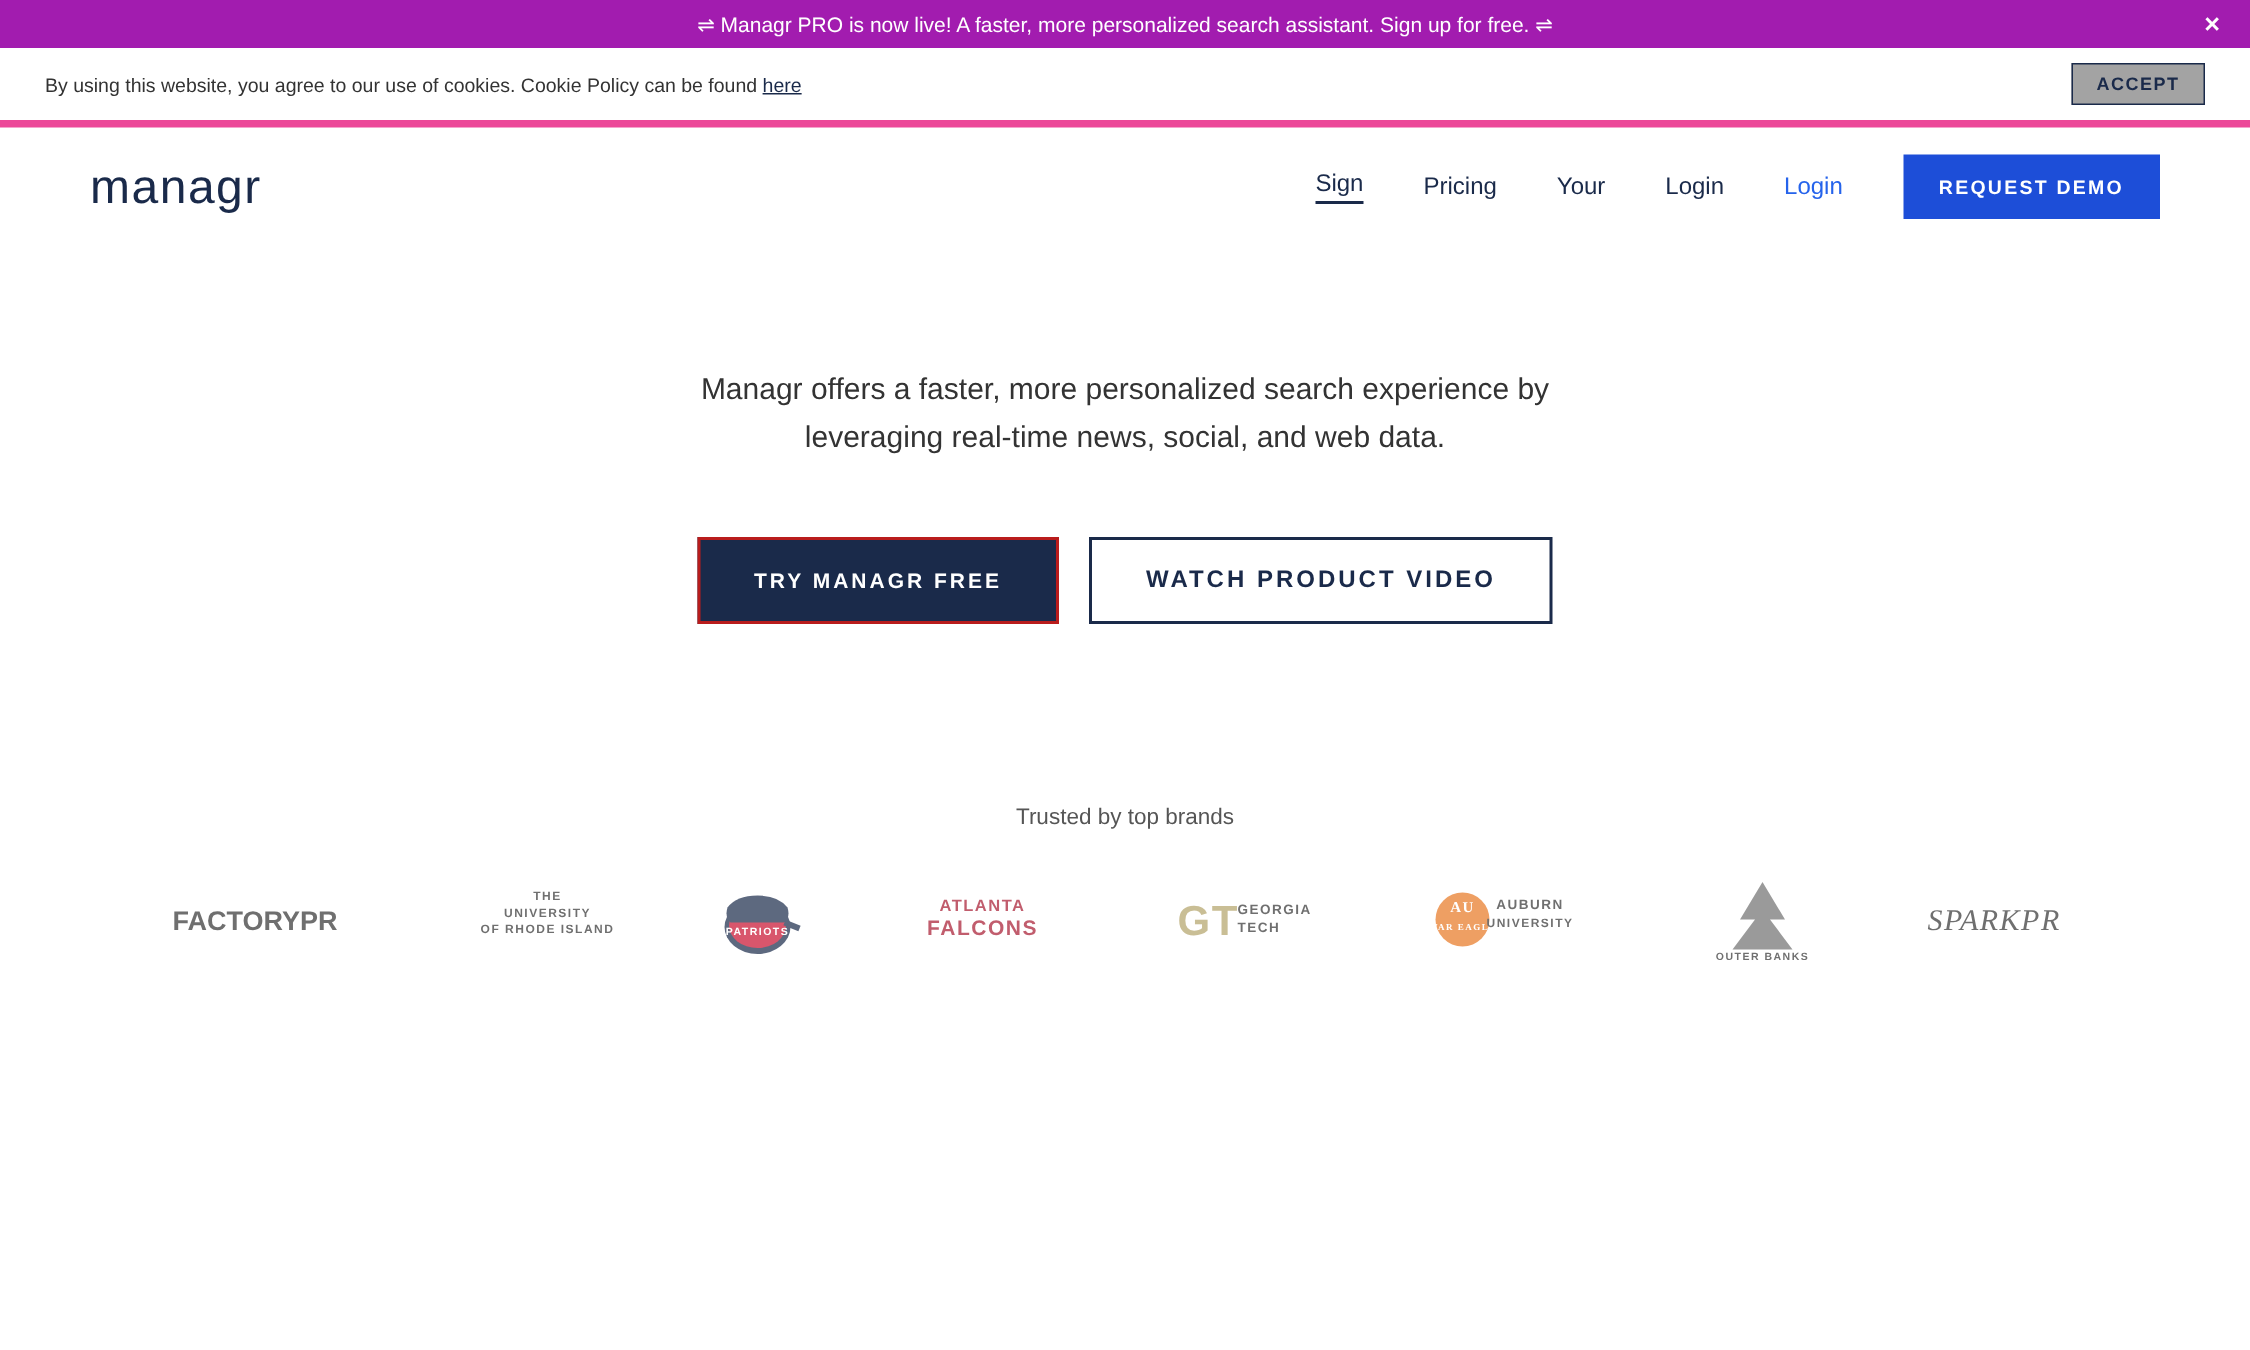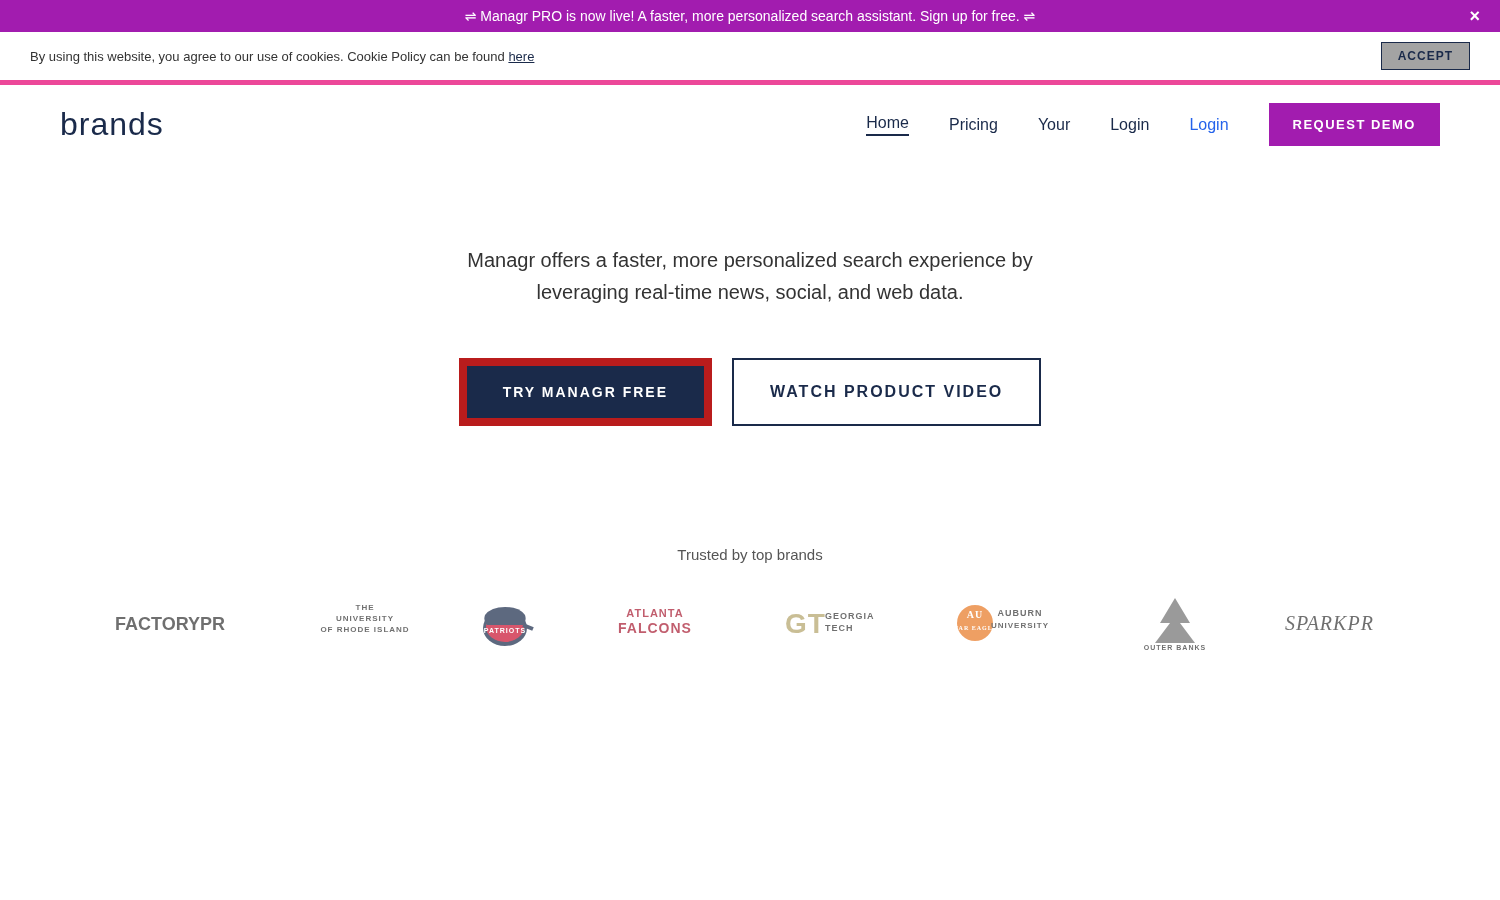--- a/index.html
+++ b/index.html
@@ -79,21 +79,21 @@
       font-family: Arial, sans-serif;
     }
     nav a.active {
       border-bottom: 2px solid #1a2a4a;
       padding-bottom: 2px;
     }
     nav a.login-link {
       color: #2563eb;
     }
     .request-demo-btn {
-      background: #a21caf;
+      background: #1d4ed8;
       color: #fff;
       border: none;
       padding: 14px 24px;
       font-size: 13px;
       font-weight: bold;
       letter-spacing: 1.5px;
       cursor: pointer;
       font-family: Arial, sans-serif;
       text-transform: uppercase;
     }
@@ -120,21 +120,21 @@
     }
     .hero-buttons {
       display: flex;
       justify-content: center;
       gap: 20px;
       margin-bottom: 60px;
     }
     .btn-primary {
       background: #1a2a4a;
       color: #fff;
-      border: 8px solid #b91c1c;
+      border: 2px solid #b91c1c;
       padding: 18px 36px;
       font-size: 14px;
       font-weight: bold;
       letter-spacing: 2px;
       cursor: pointer;
       font-family: Arial, sans-serif;
       text-transform: uppercase;
     }
     .btn-secondary {
       background: #fff;
@@ -200,23 +200,23 @@
 
 <div class="cookie-bar">
   <span>
     <span>By using this website, you agree to our use of cookies. Cookie Policy can be found </span>
     <a href="#">here</a>
   </span>
   <button class="accept-btn">ACCEPT</button>
 </div>
 
 <header>
-  <div class="logo">brands</div>
+  <div class="logo">managr</div>
   <nav>
-    <a href="#" class="active">Home</a>
+    <a href="#" class="active">Sign</a>
     <a href="#">Pricing</a>
     <a href="#">Your</a>
     <a href="#">Login</a>
     <a href="#" class="login-link">Login</a>
     <button class="request-demo-btn">REQUEST DEMO</button>
   </nav>
 </header>
 
 <section class="hero">
   <p>Managr offers a faster, more personalized search experience by<br>leveraging real-time news, social, and web data.</p>

